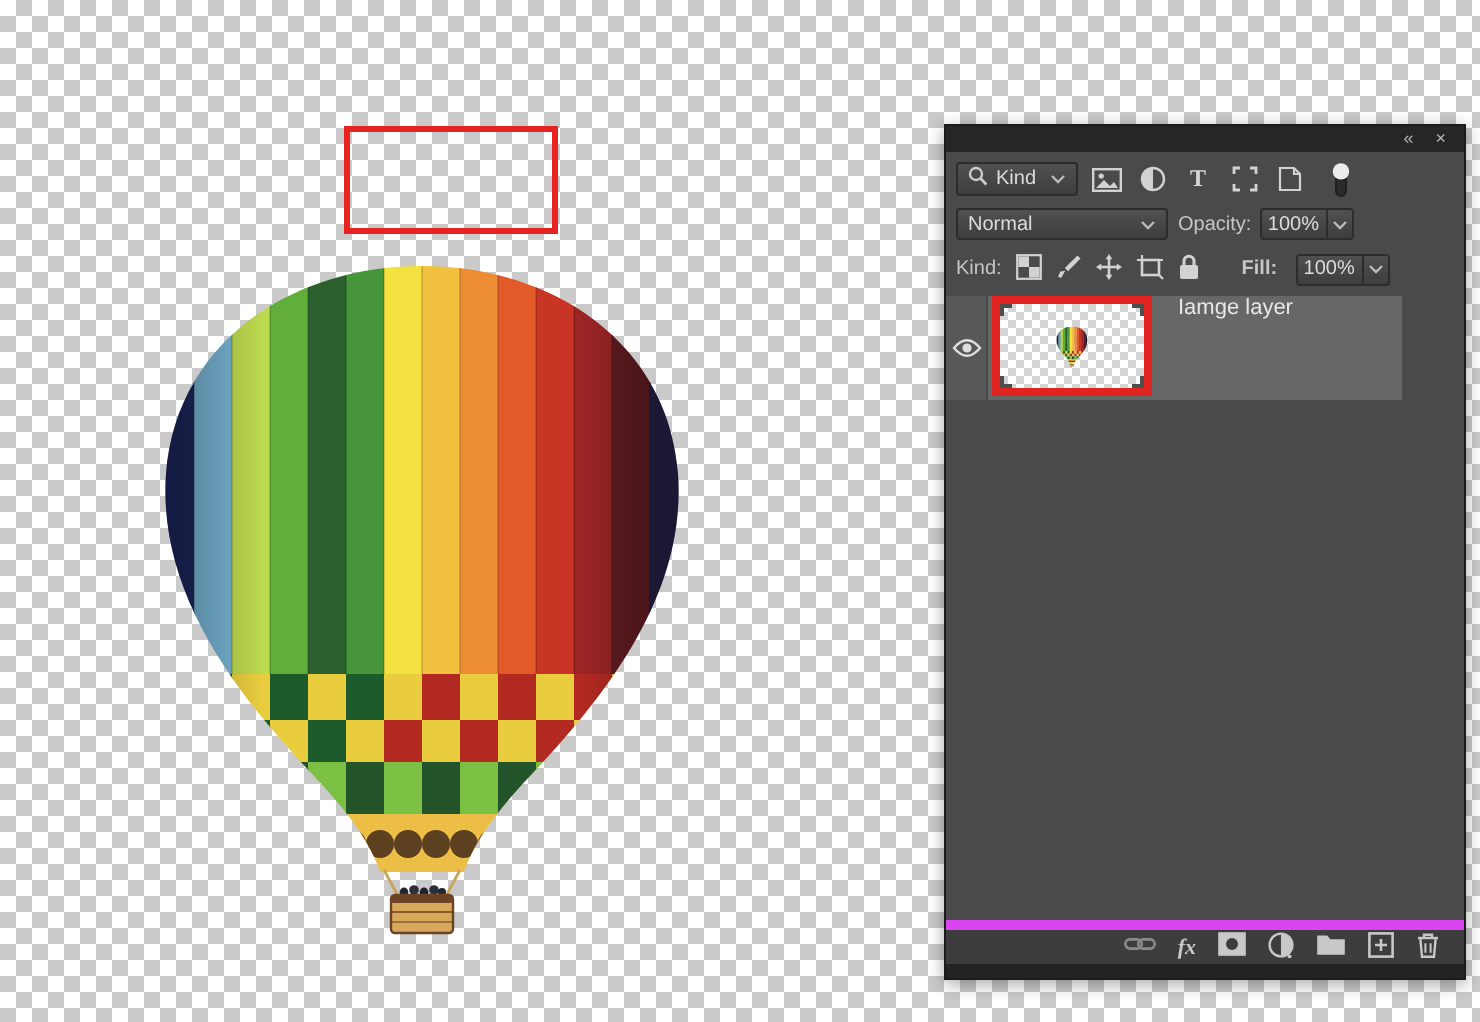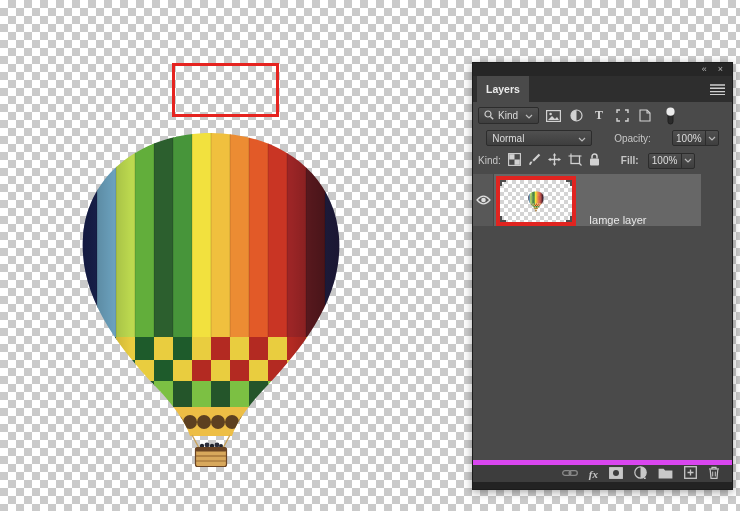--- a/index.html
+++ b/index.html
@@ -62,36 +62,36 @@
   }
   .lbl { color:#c6c6c6; }
 
   .filter-row { gap:5px; margin-top:1px; }
   .kind-select { width:61px; height:17px; padding:0 5px; gap:4px; }
   .kind-select .chev { margin-left:auto; }
   .icon-btn { width:18px; height:16px; display:flex; align-items:center; justify-content:center; }
   .type-glyph { font-weight:bold; font-size:12px; color:#d6d6d6; font-family:"Liberation Serif",serif; }
   .filter-toggle { margin-left:2px; }
 
-  .blend-row { gap:19px; margin-top:6px;justify-content:center; }
+  .blend-row { gap:2px; margin-top:6px; }
   .blend-select { width:106px; height:16px; padding:0 5px; }
   .blend-select .chev { margin-left:auto; }
   .opacity-lbl { margin-left:3px; }
   .value-box { height:16px; margin-left:2px; }
   .value-box .val { width:32px; text-align:center; }
   .value-box .seg { width:13px; align-self:stretch; display:flex; align-items:center;
                     justify-content:center; border-left:1px solid #2c2c2c; }
 
   .lock-row { gap:7px; margin-top:7px; height:15px; }
   .fill-lbl { margin-left:14px;font-weight:bold; }
 
   .layer-list { flex:1 1 auto; margin:6px -5px 0 -5px; background:#4a4a4a; }
   .layer-row {
     height:52px; background:#676767; margin-right:31px;
-    display:flex; align-items:flex-end;
+    display:flex; align-items:flex-start;
   }
   .eye-col { width:21px; align-self:stretch; display:flex; align-items:center;
              justify-content:center; background:#585858; border-right:1px solid #494949; }
   .thumb-frame {
     margin-left:2px; width:80px; height:50px;
     border:4px solid #e02420; position:relative;
     display:flex; align-items:center; justify-content:center;
     background-color:#fff;
     background-image:
       linear-gradient(45deg,#d4d4d4 25%,transparent 25%,transparent 75%,#d4d4d4 75%),
@@ -252,28 +252,20 @@
     </div>
   </div>
 
   <div class="layers-panel">
 
     <div class="titlebar">
       <span>«</span>
       <span>×</span>
     </div>
 
-    <div class="tabrow">
-      <div class="tab">Layers</div>
-      <span class="panel-menu">
-        <svg width="15" height="11" viewBox="0 0 15 11">
-            <path d="M0,1 H15 M0,4.3 H15 M0,7.6 H15 M0,10.6 H15" stroke="#cfcfcf" stroke-width="1.4" fill="none"></path>
-          </svg>
-      </span>
-    </div>
 
     <div class="panel-body">
 
       <div class="row filter-row">
         <div class="field kind-select">
           <span>
             <svg width="10" height="10" viewBox="0 0 10 10">
                 <circle cx="4" cy="4" r="3" fill="none" stroke="#cccccc" stroke-width="1.2"></circle>
                 <line x1="6.4" y1="6.4" x2="9.2" y2="9.2" stroke="#cccccc" stroke-width="1.4"></line>
               </svg>

